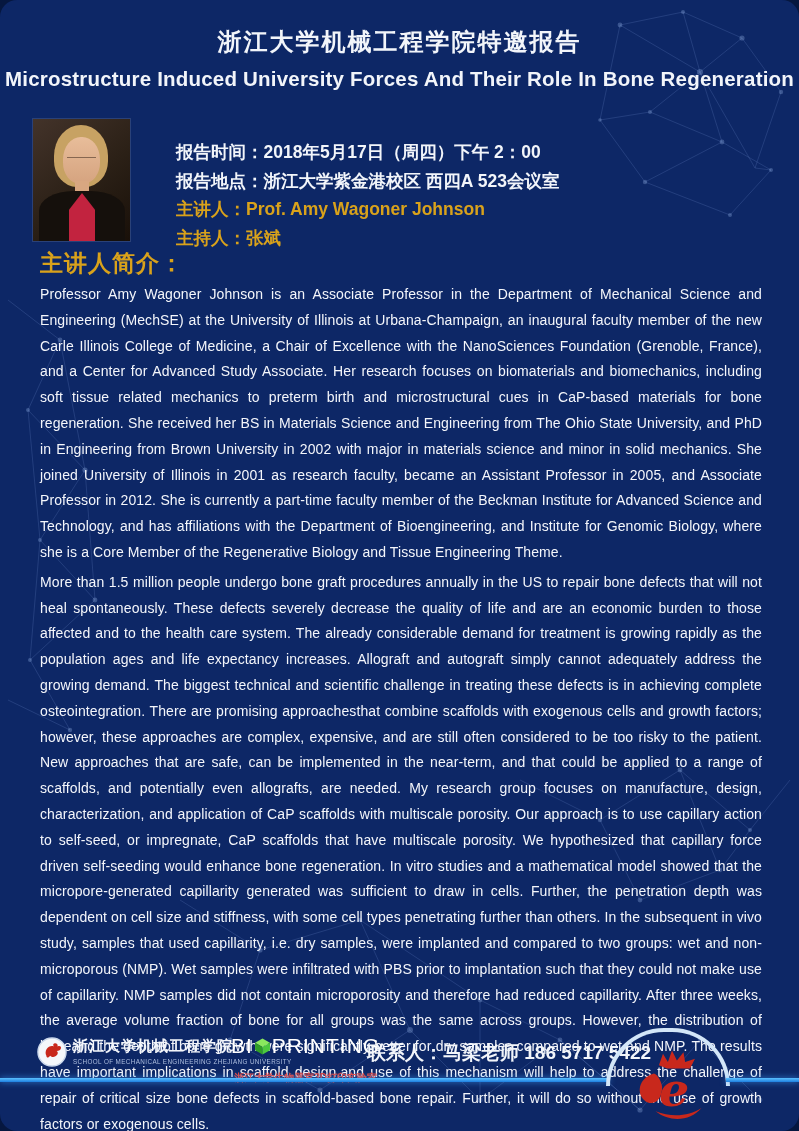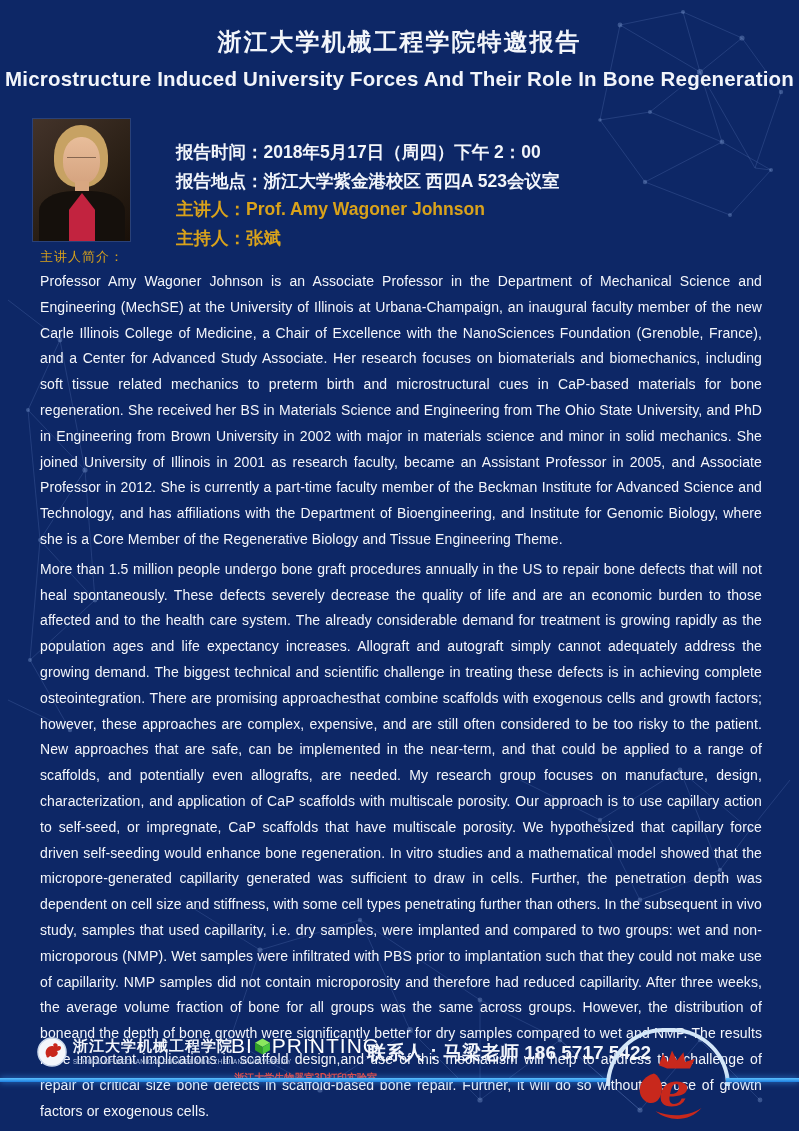--- a/index.html
+++ b/index.html
@@ -1,20 +1,21 @@
 <!DOCTYPE html>
 <html><head>
 <meta charset="utf-8">
 <style>
   html,body{margin:0;padding:0;background:#06173f;}
   .poster{
     position:relative;width:799px;height:1131px;overflow:hidden;
     background:#0d2766;
     font-family:"Liberation Sans","DejaVu Sans",sans-serif;
     color:#f2f5fa;
+    border-radius:17px;
   }
   .bg-pattern{position:absolute;left:0;top:0;width:799px;height:1131px;pointer-events:none;}
   
   .header{position:absolute;left:0;top:0;width:100%;text-align:center;}
   .title-cn{margin-top:26px;font-size:24px;font-weight:bold;letter-spacing:2px;}
   .title-speaker{margin-top:8px;font-size:19px;font-weight:bold;letter-spacing:1px;}
   .title-en{margin-top:9px;font-size:20.5px;font-weight:bold;letter-spacing:.2px;}
   
   .photo{position:absolute;left:33px;top:119px;width:97px;height:122px;overflow:hidden;
     background:linear-gradient(140deg,#43332a 0%,#2b2016 55%,#191009 100%);
@@ -28,21 +29,21 @@
   .ph-neck{position:absolute;left:42px;top:62px;width:14px;height:14px;background:#d8a781;}
   .ph-jacket{position:absolute;left:6px;top:72px;width:86px;height:50px;background:#15100c;
     border-radius:40% 40% 0 0;}
   .ph-shirt{position:absolute;left:36px;top:74px;width:26px;height:48px;background:#c2233f;
     clip-path:polygon(50% 0,100% 35%,100% 100%,0 100%,0 35%);}
   
   .info{position:absolute;left:176px;top:138px;font-size:17.5px;font-weight:bold;line-height:28.5px;white-space:nowrap;}
   .gold{color:#d9a21b;}
   
   .content{position:absolute;left:40px;top:248px;width:722px;}
-  .sec-heading{font-size:13px;font-weight:normal;color:#d9a21b;margin:0 0 3px 0;letter-spacing:1px;}
+  .sec-heading{font-size:23px;font-weight:bold;color:#d9a21b;margin:0 0 3px 0;letter-spacing:1px;}
   .content p{margin:0 0 4px 0;font-size:14px;line-height:25.8px;text-align:justify;
     letter-spacing:.1px;color:#f4f6fb;font-weight:500;}
   .abs-heading{margin-top:4px;}
   
   .footer-zju{position:absolute;left:37px;top:1037px;display:flex;align-items:flex-start;}
   .zju-seal{width:30px;height:30px;flex:0 0 auto;margin-right:6px;}
   .zju-text-cn{font-size:15px;font-weight:bold;letter-spacing:1px;white-space:nowrap;}
   .zju-text-en{font-size:6.3px;color:#aebfe0;letter-spacing:.4px;white-space:nowrap;margin-top:2px;}
   .footer-bio{position:absolute;left:231px;top:1035px;text-align:center;}
   .bio-logo{display:flex;align-items:center;justify-content:center;font-size:21px;font-weight:normal;

